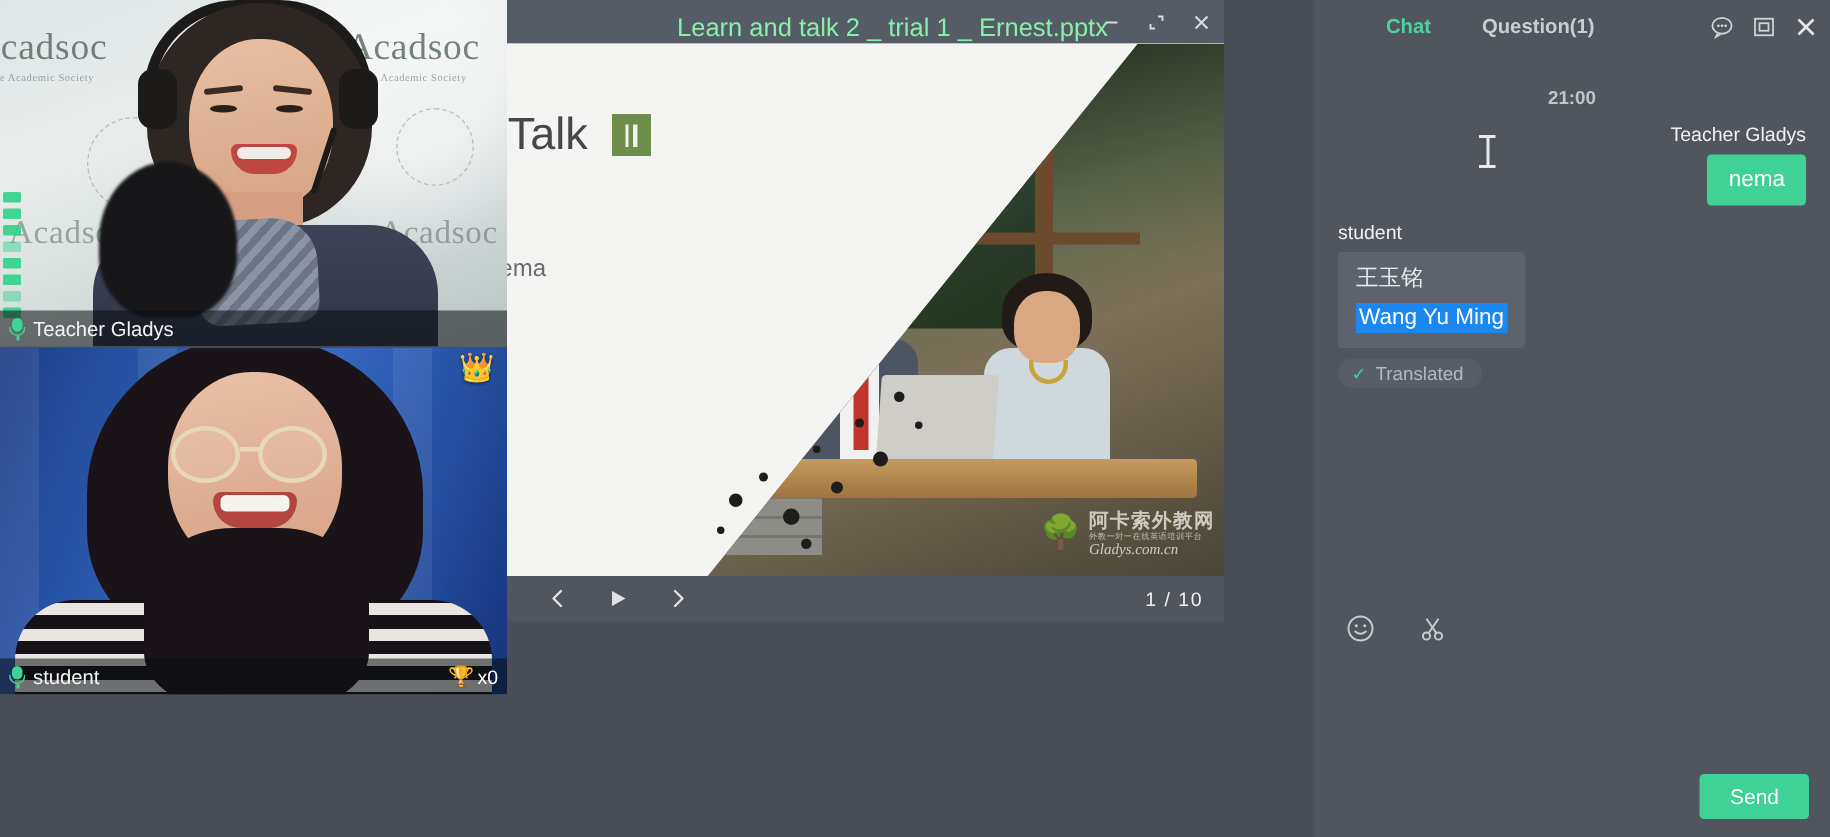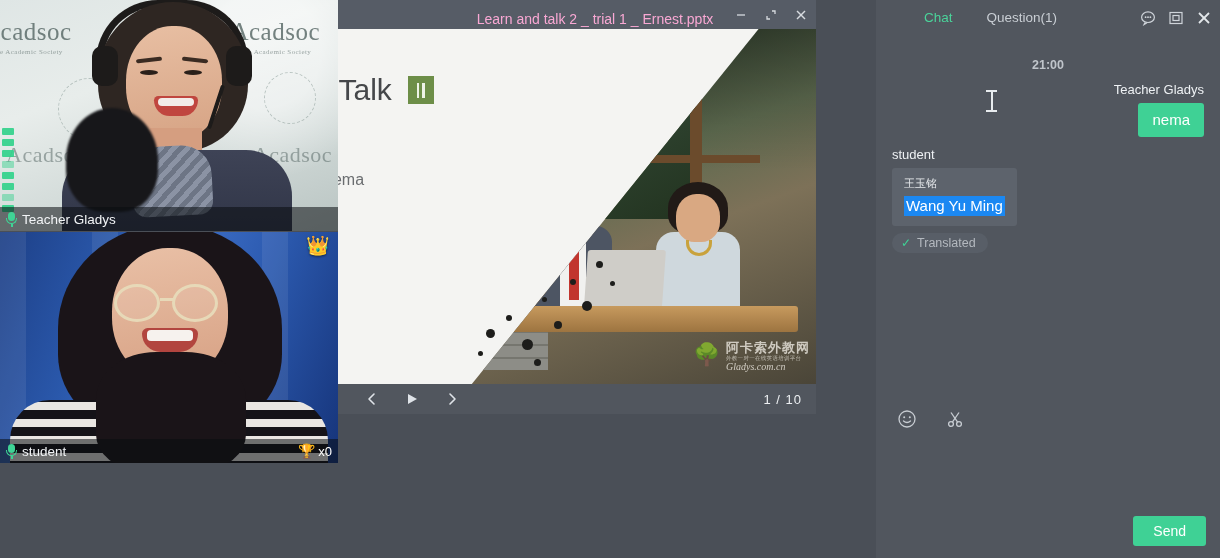--- a/index.html
+++ b/index.html
@@ -122,21 +122,21 @@
   .mic-ico .cap { position:absolute; left:2px; top:0; width:7px; height:9px; background:#3fd495; border-radius:4px;}
   .mic-ico .arc { position:absolute; left:0; top:6px; width:11px; height:6px; border:1.6px solid #3fd495; border-top:none; border-radius:0 0 7px 7px;}
   .mic-ico .stem { position:absolute; left:4.6px; top:12px; width:2px; height:3px; background:#3fd495;}
   .trophy { margin-left:auto; display:flex; align-items:center; gap:2px; color:#fff; font-size:13px;}
   .trophy .t-ico { font-size:14px; }
 
   
   .ppt-win { position:absolute; left:338px; top:0; width:478px; height:414px; background:#3d424a; }
   .ppt-title {
     height:37px; display:flex; align-items:center; position:relative;
-    background:#565c66; color:#f9a8d4; font-size:14px;
+    background:#565c66; color:#86efac; font-size:17px;
   }
   .ppt-title .label { width:100%; text-align:center; padding-left:36px; }
   .win-btns { position:absolute; right:0; top:0; height:29px; display:flex; align-items:center; }
   .win-btn {
     width:30px; height:29px; display:flex; align-items:center; justify-content:center;
     color:#d7dbe0; font-size:13px;
   }
   .win-btn svg { display:block; }
 
   .slide-wrap { position:absolute; left:0; top:29px; width:478px; height:355px; background:#fff; overflow:hidden; }
@@ -199,21 +199,21 @@
     display:flex; align-items:center; padding:0 14px; color:#dfe3e8;
   }
   .ctrl-btn { width:40px; height:30px; display:flex; align-items:center; justify-content:center; }
   .ctrl-btn svg { display:block; }
   .page-ind { margin-left:auto; font-size:13px; color:#eceff2; letter-spacing:1px; }
 
   
   .chat { position:absolute; left:876px; top:0; width:344px; height:558px; background:#51565e; }
   .chat-head { position:relative; height:38px; padding-top:10px; }
   .chat-tabs { display:flex; align-items:center; gap:34px; padding-left:48px; }
-  .chat-tab { font-size:13.5px; color:#c9ced4; }
+  .chat-tab { font-size:13.5px; color:#c9ced4;font-weight:bold; }
   .chat-tab.active { color:#4ad39a; }
   .chat-head-btns { position:absolute; right:6px; top:8px; display:flex; align-items:center; gap:8px;}
   .chat-head-btns .hb { width:20px; height:20px; display:flex; align-items:center; justify-content:center; color:#cfd4da;}
 
   .chat-body { position:absolute; left:0; top:42px; right:0; bottom:62px; padding:0 16px; overflow:hidden;}
   .chat-ts { text-align:center; font-size:12.5px; color:#c0c5cb; margin-top:16px;font-weight:bold;}
   .caret {
     position:absolute; left:110px; top:48px; width:11px; height:22px; color:#e8ecef;
   }
   .caret:before, .caret:after { content:""; position:absolute; left:0; width:11px; height:1.6px; background:#e8ecef;}
@@ -222,21 +222,21 @@
 
   .msg { margin-top:10px; }
   .msg.right { text-align:right; }
   .msg .who { font-size:13px; color:#eef1f4; margin-bottom:6px; }
   .bubble {
     display:inline-block; padding:7px 14px; font-size:15px; border-radius:3px;
     text-align:left; line-height:1.35;
   }
   .bubble.green { background:#3fd195; color:#ffffff; }
   .bubble.grey { background:#5d636c; color:#e8ebee; padding:8px 12px 10px 12px; }
-  .bubble.grey .cn { display:block; font-size:11px; color:#e6e9ec; margin-bottom:5px;}
+  .bubble.grey .cn { display:block; font-size:15px; color:#e6e9ec; margin-bottom:5px;}
   .bubble.grey .en { display:inline-block; background:#1b88f2; color:#ffffff; font-size:15px; padding:0 2px;}
   .translated {
     display:inline-flex; align-items:center; gap:6px; margin-top:7px;
     background:#585e67; border-radius:11px; padding:3px 12px 3px 9px;
     font-size:12.5px; color:#b4b9bf;
   }
   .translated .chk { color:#3fd195; font-size:12px;}
 
   .chat-tools { position:absolute; left:0; bottom:126px; width:100%; padding:0 18px; display:flex; gap:22px; align-items:center;}
   .tool-btn { width:26px; height:26px; display:flex; align-items:center; justify-content:center; color:#c7ccd2;}

